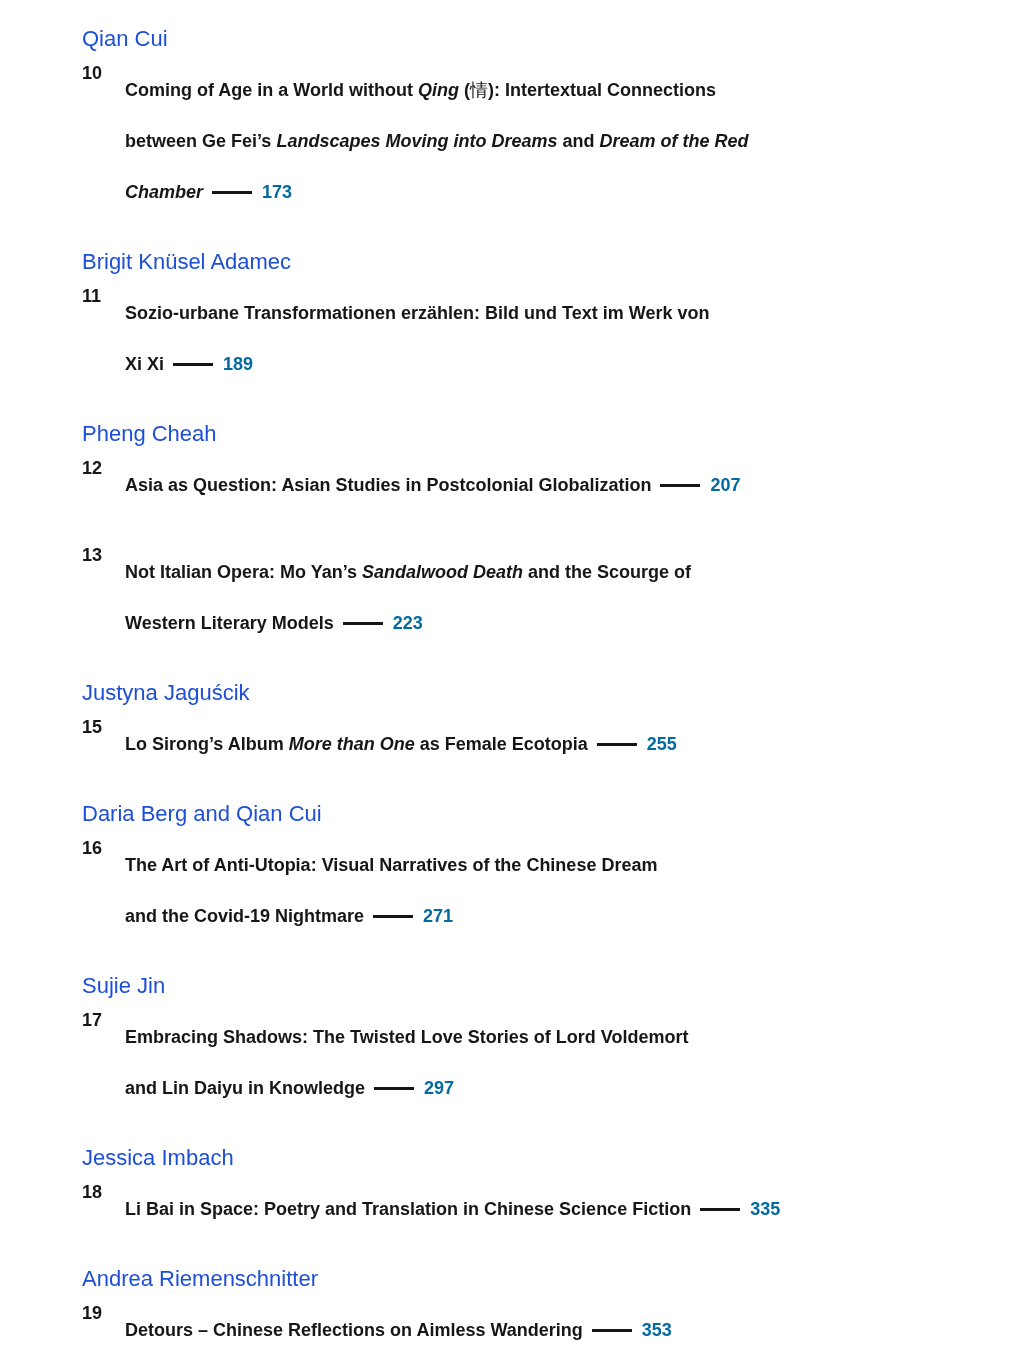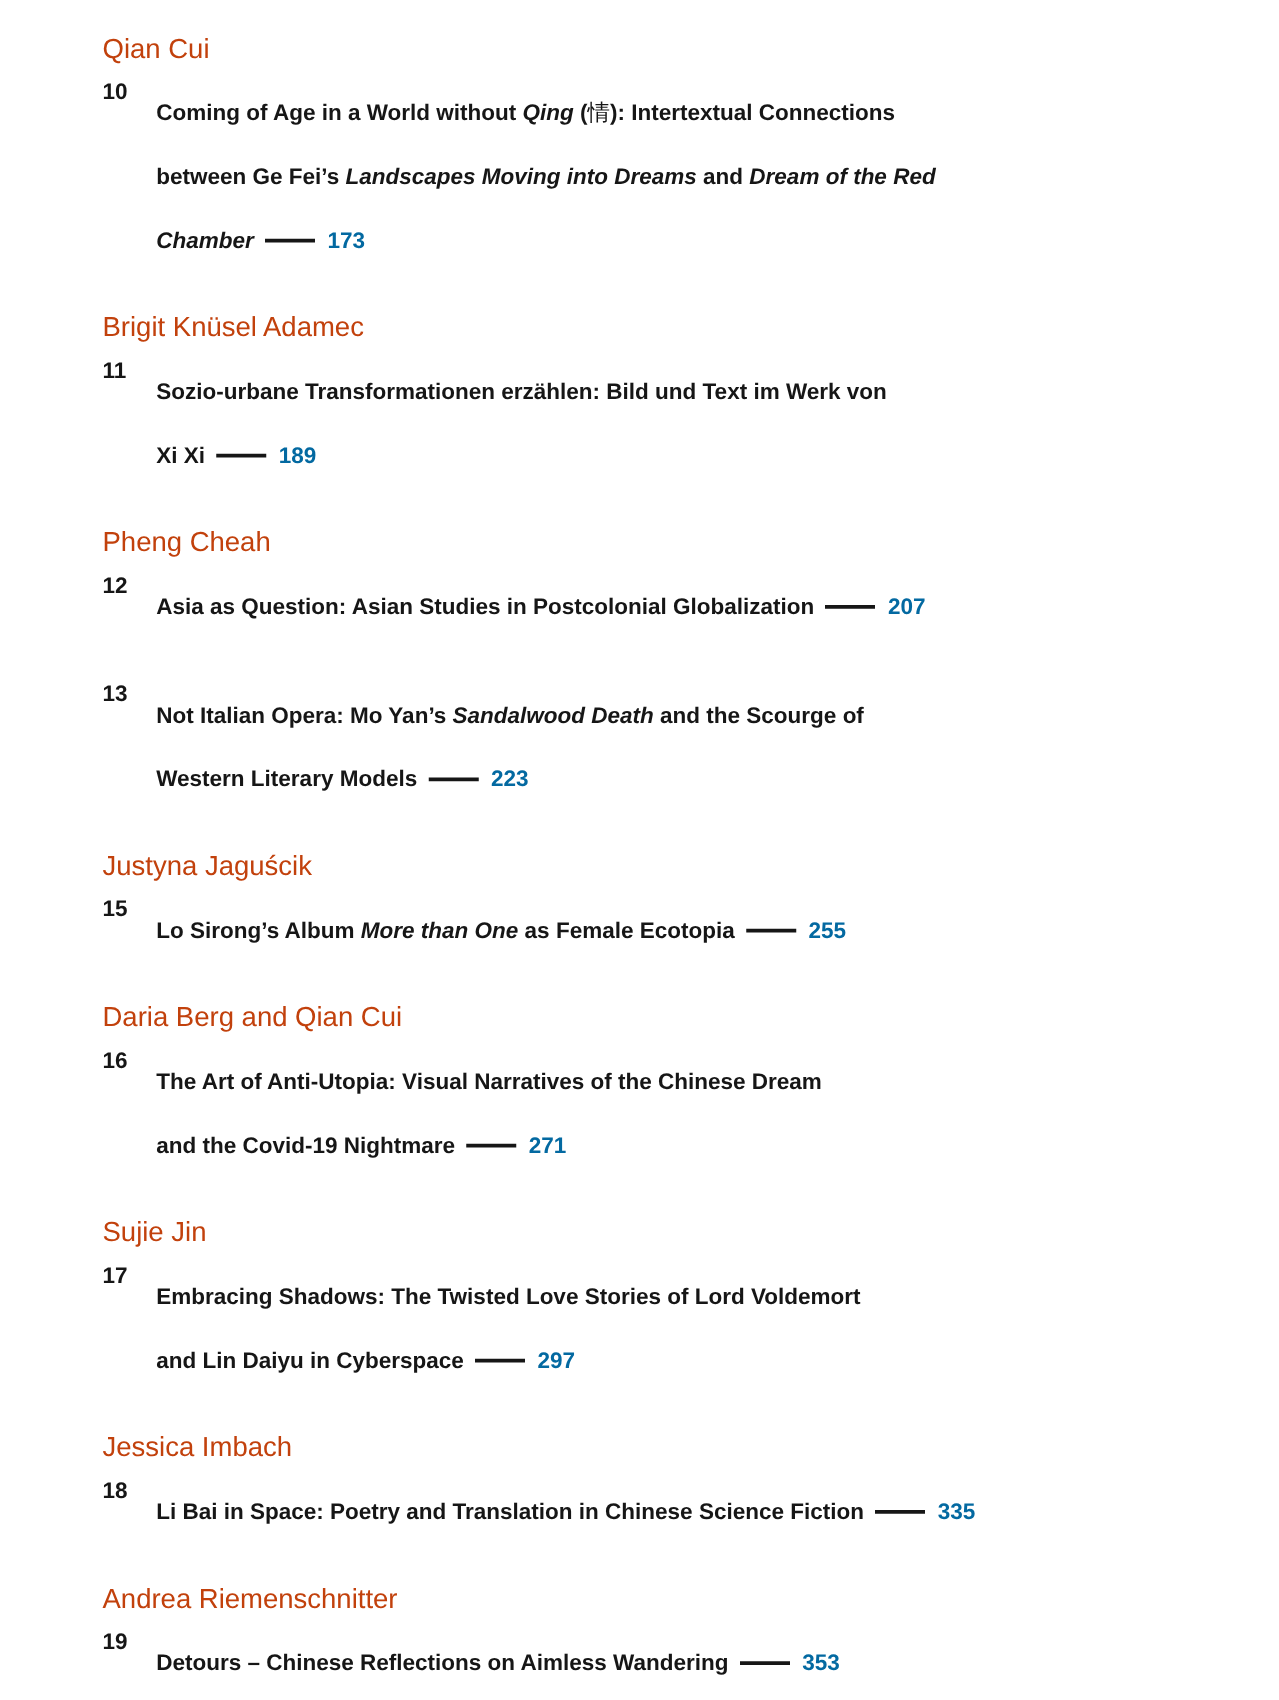--- a/index.html
+++ b/index.html
@@ -20,21 +20,21 @@
     height: 1360px;
     padding: 22px 50px 0 82px;
   }
   .entry {
     margin-bottom: 36px;
   }
   .author {
     font-size: 22px;
     line-height: 34px;
     font-weight: 400;
-    color: #c2410c;
+    color: #1d4ed8;
     white-space: nowrap;
   }
   .chapter {
     display: flex;
     align-items: flex-start;
     font-size: 18px;
     line-height: 34px;
     font-weight: 700;
     color: #161616;
   }
@@ -136,21 +136,21 @@
             <div class="line"><span class="seg-b">and the Covid-19 Nightmare</span><span class="dash"></span><span class="pagenum">271</span></div>
           </div>
         </div>
       </div>
       <div class="entry">
         <div class="author">Sujie Jin</div>
         <div class="chapter">
           <span class="num">17</span>
           <div class="title">
             <div class="line"><span class="seg-b">Embracing Shadows: The Twisted Love Stories of Lord Voldemort</span></div>
-            <div class="line"><span class="seg-b">and Lin Daiyu in Cyberspace</span><span class="dash"></span><span class="pagenum">297</span></div>
+            <div class="line"><span class="seg-b">and Lin Daiyu in Knowledge</span><span class="dash"></span><span class="pagenum">297</span></div>
           </div>
         </div>
       </div>
       <div class="entry">
         <div class="author">Jessica Imbach</div>
         <div class="chapter">
           <span class="num">18</span>
           <div class="title">
             <div class="line"><span class="seg-b">Li Bai in Space: Poetry and Translation in Chinese Science Fiction</span><span class="dash"></span><span class="pagenum">335</span></div>
           </div>

